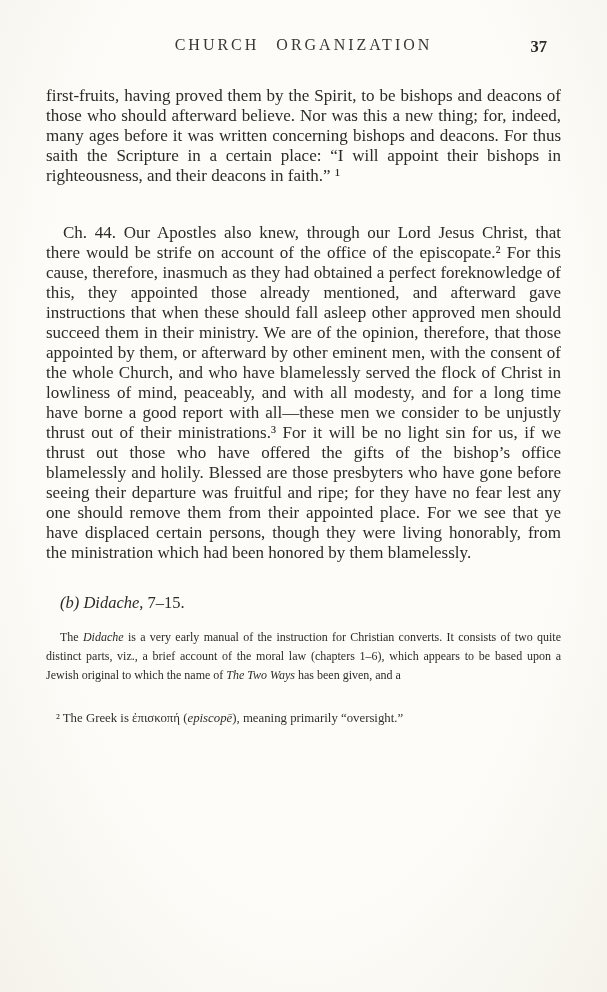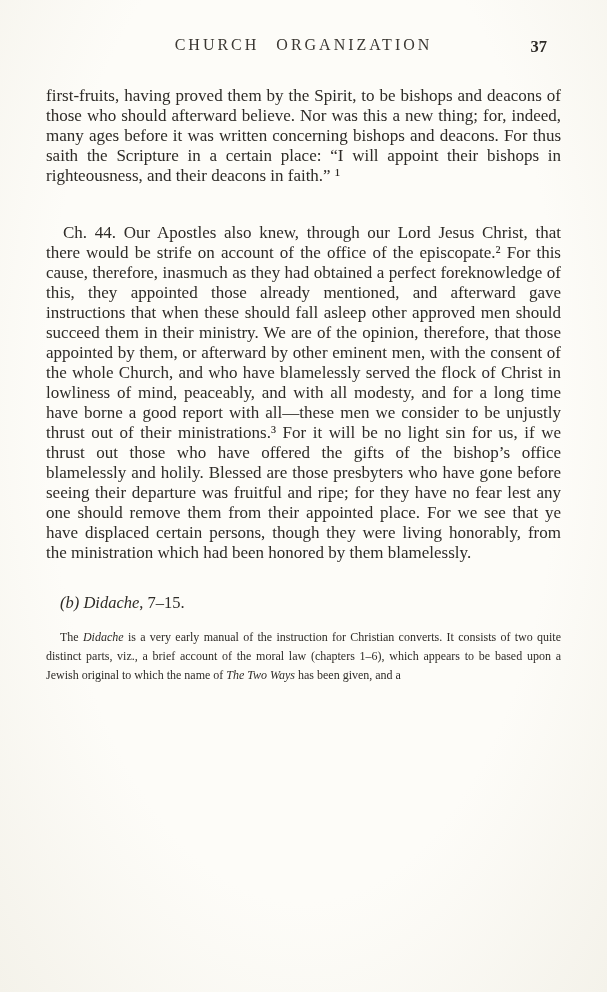--- a/index.html
+++ b/index.html
@@ -91,17 +91,18 @@
 
     <h2 class="section-heading"><span class="italic">(b) </span><span class="italic">Didache</span><span>, 7–15.</span></h2>
 
     <p class="intro"><span>The </span><span class="italic">Didache</span><span> is a very early manual of the instruction for Christian converts. It consists of two quite distinct parts, viz., a brief account of the moral law (chapters 1–6), which appears to be based upon a Jewish original to which the name of </span><span class="italic">The Two Ways</span><span> has been given, and a</span></p>
 
   </main>
 
   <footer class="footnotes">
 
 
+    <p class="footnote"><span>² The Greek is ἐπισκοπή (</span><span class="italic">episcopē</span><span>), meaning primarily “oversight.”</span></p>
 
 
   </footer>
 
 </div>
 
 </body></html>

